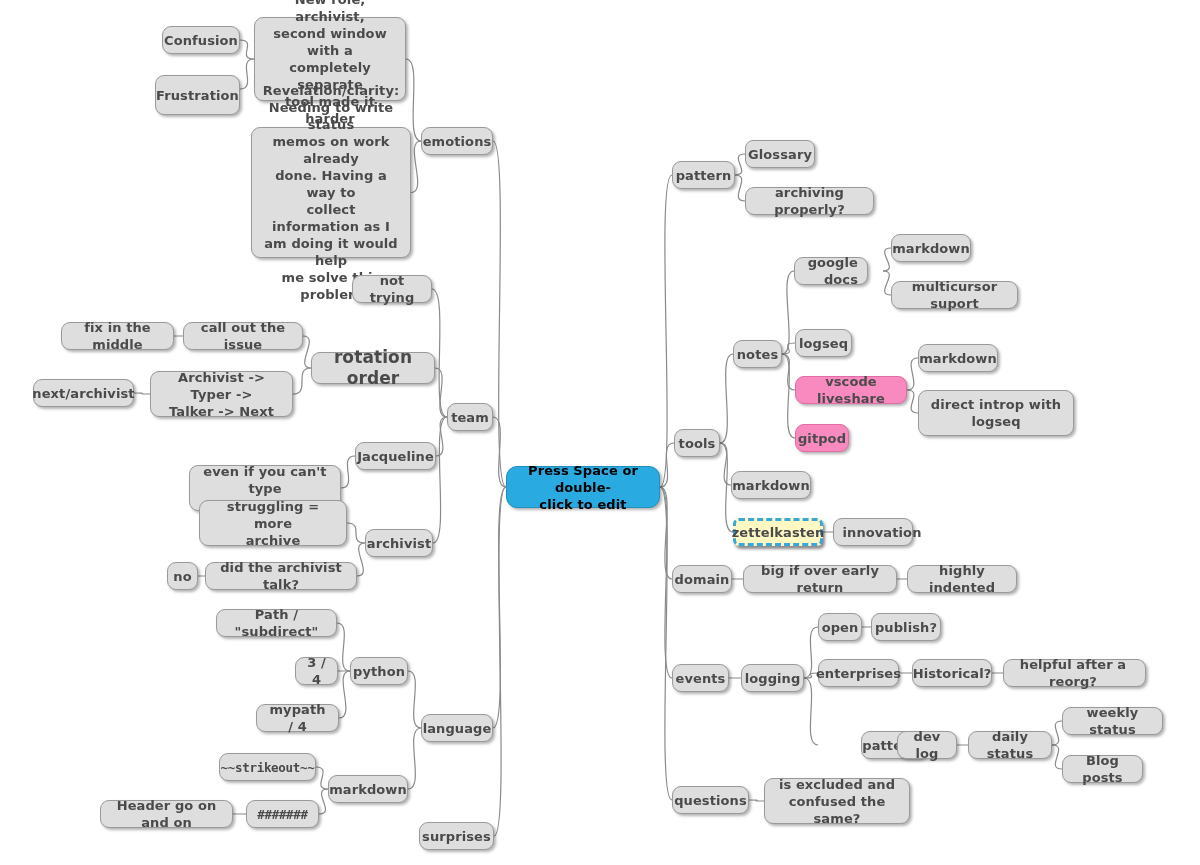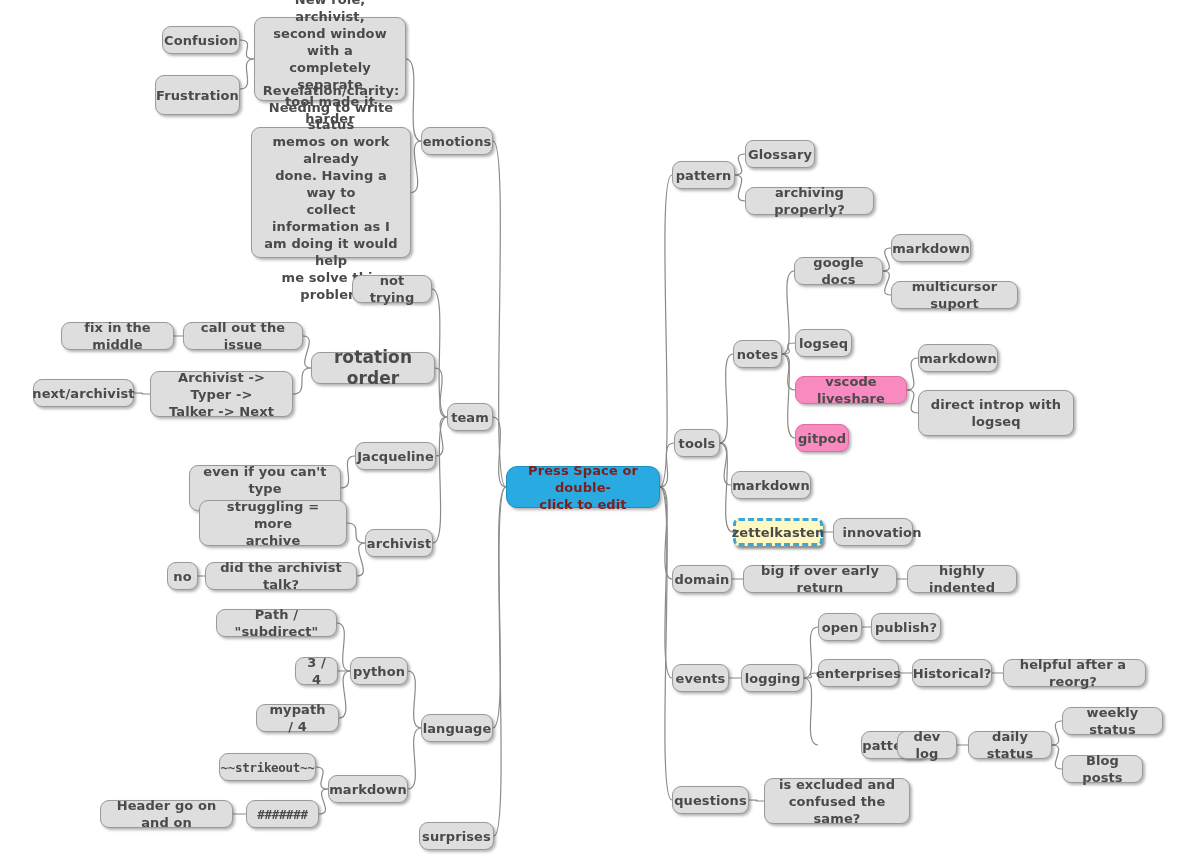--- a/index.html
+++ b/index.html
@@ -41,21 +41,21 @@
     font-weight: bold;
     line-height: 17px;
     padding: 3px 9px;
     box-shadow: 2px 2px 3px rgba(0,0,0,0.30);
     letter-spacing: 0.1px;
     white-space: pre-line;
   }
   .node.root {
     background: #29abe2;
     border: 1px solid #1f8fbe;
-    color: #7f1d1d;
+    color: #000000;
     border-radius: 11px;
     font-size: 13px;
   }
   .node.pink {
     background: #f98ac0;
     border: 1px solid #e06ba5;
     color: #4a4a4a;
   }
   .node.selected {
     background: #fef9c3;
@@ -182,21 +182,21 @@
       <div class="node" style="left: 328px; top: 775px; width: 80px; height: 28px;">markdown</div>
       <div class="node mono" style="left: 219px; top: 753px; width: 97px; height: 28px;">~~strikeout~~</div>
       <div class="node mono" style="left: 246px; top: 800px; width: 73px; height: 28px;">#######</div>
       <div class="node" style="left: 100px; top: 800px; width: 133px; height: 28px;">Header go on and on</div>
       <div class="node" style="left: 419px; top: 822px; width: 75px; height: 28px;">surprises</div>
       <div class="node" style="left: 672px; top: 161px; width: 63px; height: 28px;">pattern</div>
       <div class="node" style="left: 745px; top: 140px; width: 70px; height: 28px; border-radius: 8px;">Glossary</div>
       <div class="node" style="left: 745px; top: 187px; width: 129px; height: 28px;">archiving properly?</div>
       <div class="node" style="left: 674px; top: 429px; width: 46px; height: 28px;">tools</div>
       <div class="node" style="left: 733px; top: 340px; width: 49px; height: 28px;">notes</div>
-      <div class="node" style="left: 794px; top: 257px; width: 89px; height: 28px;">google docs</div>
+      <div class="node" style="left: 794px; top: 257px; width: 74px; height: 28px; text-align: right;">google docs</div>
       <div class="node" style="left: 891px; top: 234px; width: 80px; height: 28px;">markdown</div>
       <div class="node" style="left: 891px; top: 281px; width: 127px; height: 28px;">multicursor suport</div>
       <div class="node" style="left: 795px; top: 329px; width: 57px; height: 28px;">logseq</div>
       <div class="node pink" style="left: 795px; top: 376px; width: 112px; height: 28px;">vscode liveshare</div>
       <div class="node" style="left: 918px; top: 344px; width: 80px; height: 28px;">markdown</div>
       <div class="node" style="left: 918px; top: 390px; width: 156px; height: 46px;">direct introp with
 logseq</div>
       <div class="node pink" style="left: 795px; top: 424px; width: 54px; height: 28px;">gitpod</div>
       <div class="node" style="left: 731px; top: 471px; width: 80px; height: 28px;">markdown</div>
       <div class="node selected" style="left: 733px; top: 518px; width: 90px; height: 28px;">zettelkasten</div>

